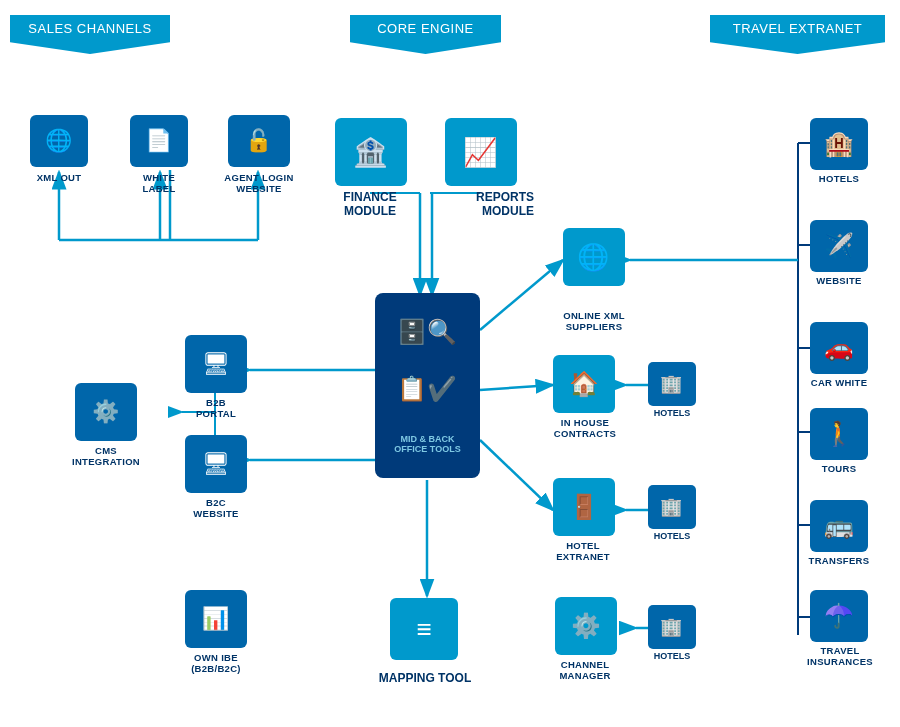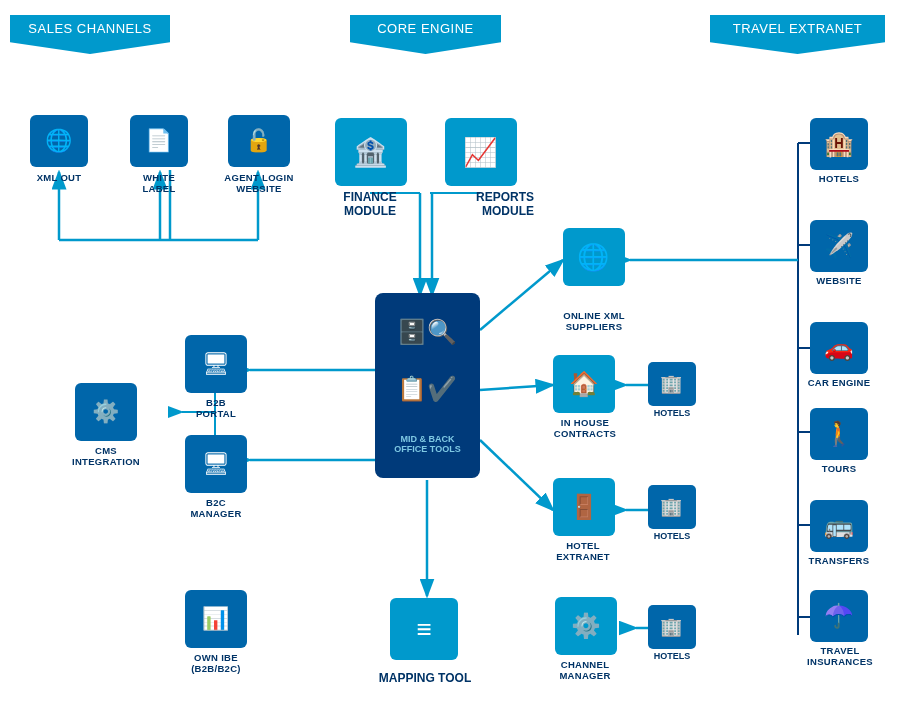--- a/index.html
+++ b/index.html
@@ -293,21 +293,21 @@
   <div class="icon-box-label" style="left:218px;top:172px;width:82px;">AGENT LOGIN<br>WEBSITE</div>
 
   <div class="icon-box" style="left:185px;top:335px;width:62px;height:58px;">
     <span class="icon-symbol">🖥</span>
   </div>
   <div class="icon-box-label" style="left:185px;top:397px;width:62px;">B2B PORTAL</div>
 
   <div class="icon-box" style="left:185px;top:435px;width:62px;height:58px;">
     <span class="icon-symbol">🖥</span>
   </div>
-  <div class="icon-box-label" style="left:185px;top:497px;width:62px;">B2C MANAGER</div>
+  <div class="icon-box-label" style="left:185px;top:497px;width:62px;">B2C WEBSITE</div>
 
   <div class="icon-box" style="left:75px;top:383px;width:62px;height:58px;">
     <span class="icon-symbol">⚙️</span>
   </div>
   <div class="icon-box-label" style="left:65px;top:445px;width:82px;">CMS<br>INTEGRATION</div>
 
   <div class="icon-box" style="left:185px;top:590px;width:62px;height:58px;">
     <span class="icon-symbol">📊</span>
   </div>
   <div class="icon-box-label" style="left:175px;top:652px;width:82px;">OWN IBE<br>(B2B/B2C)</div>
@@ -374,21 +374,21 @@
   <div class="supplier-label" style="left:810px;top:173px;width:58px;">HOTELS</div>
 
   <div class="supplier-box" style="left:810px;top:220px;">
     <span style="font-size:24px;">✈️</span>
   </div>
   <div class="supplier-label" style="left:810px;top:275px;width:58px;">WEBSITE</div>
 
   <div class="supplier-box" style="left:810px;top:322px;">
     <span style="font-size:24px;">🚗</span>
   </div>
-  <div class="supplier-label" style="left:800px;top:377px;width:78px;">CAR ENGINE</div>
+  <div class="supplier-label" style="left:800px;top:377px;width:78px;">CAR WHITE</div>
 
   <div class="supplier-box" style="left:810px;top:408px;">
     <span style="font-size:24px;">🚶</span>
   </div>
   <div class="supplier-label" style="left:810px;top:463px;width:58px;">TOURS</div>
 
   <div class="supplier-box" style="left:810px;top:500px;">
     <span style="font-size:24px;">🚌</span>
   </div>
   <div class="supplier-label" style="left:800px;top:555px;width:78px;">TRANSFERS</div>

